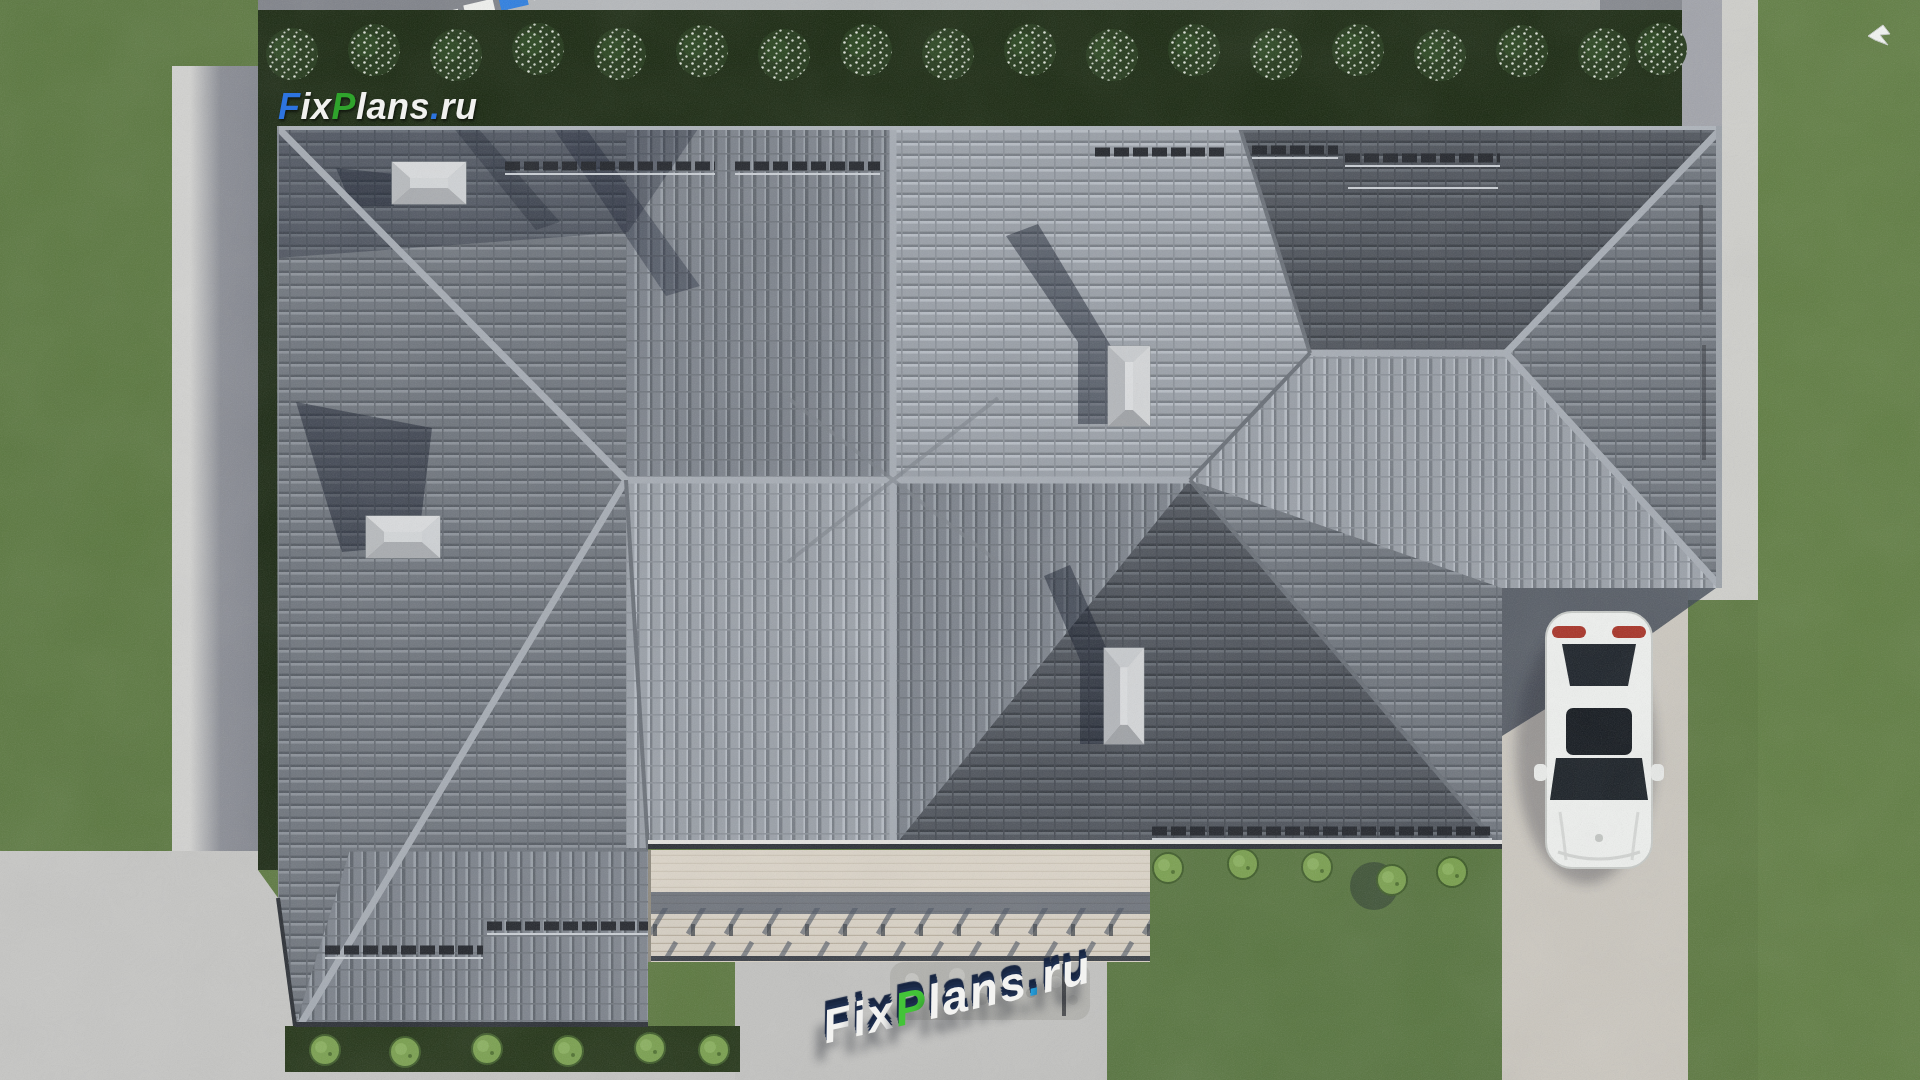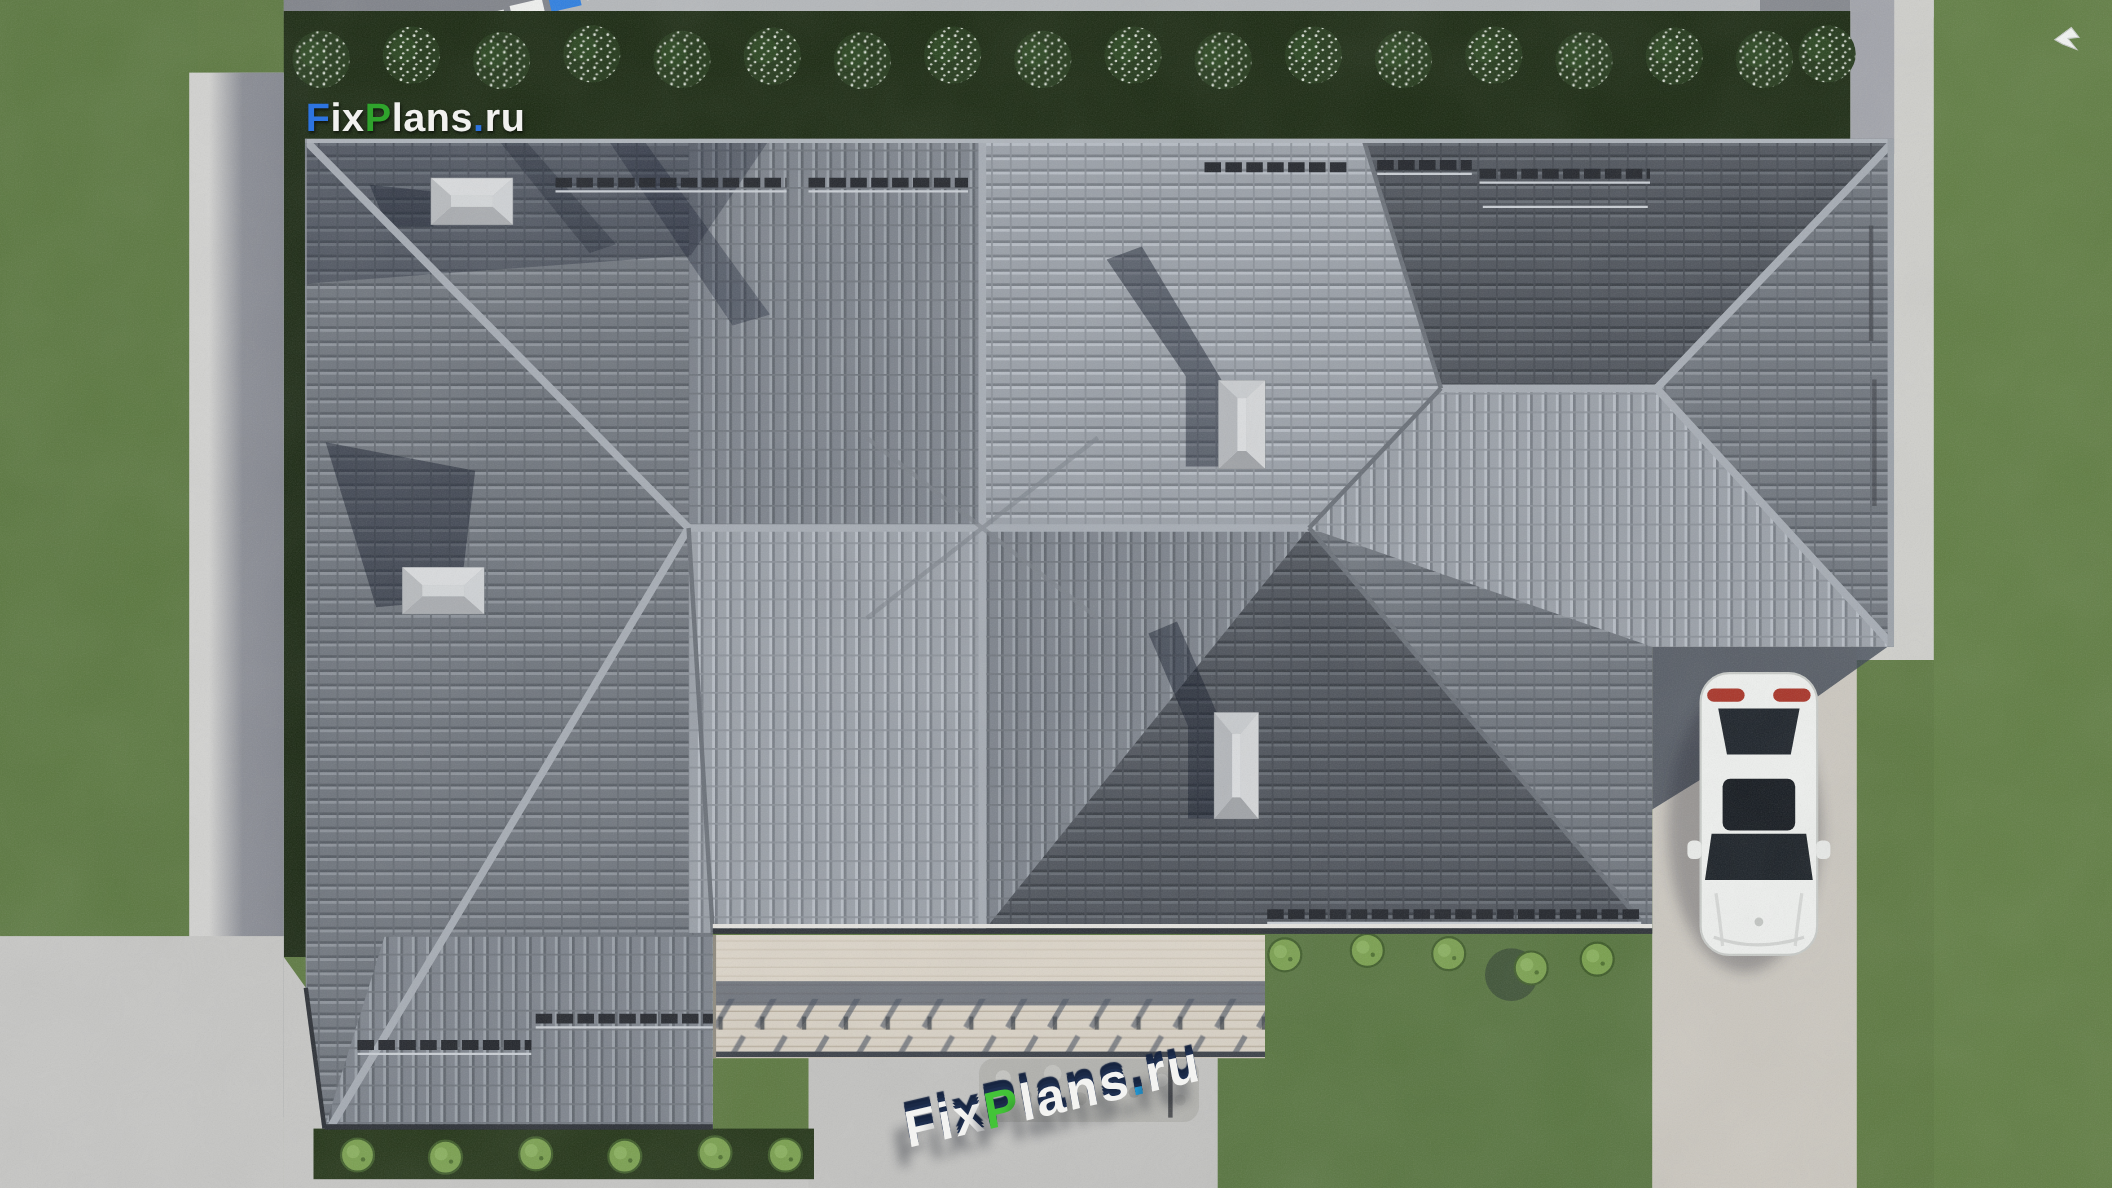--- a/index.html
+++ b/index.html
@@ -1,17 +1,17 @@
 <!DOCTYPE html>
 <html><head>
 <meta charset="utf-8">
 <style>
   html,body{margin:0;padding:0;background:#222;}
   .scene{position:relative;width:1920px;height:1080px;overflow:hidden;background:#5d7941;
-         font-family:"Liberation Sans",sans-serif;}
+         font-family:"Liberation Sans",sans-serif;font-style:italic;}
   .scene svg{position:absolute;left:0;top:0;}
   .watermark{position:absolute;left:278px;top:86px;font-size:36px;font-weight:800;
              letter-spacing:.5px;white-space:nowrap;
              text-shadow:1px 2px 3px rgba(0,0,0,.6);}
   .watermark .w{color:#f1f1ef;}
   .watermark .b{color:#2d74e0;}
   .watermark .g{color:#2fa32c;}
   .logo3d{position:absolute;left:818px;top:1000px;font-size:47px;font-weight:900;
           letter-spacing:2px;white-space:nowrap;color:#f3f3f1;
           transform:rotate(-13deg) skewX(-3deg);transform-origin:left top;

